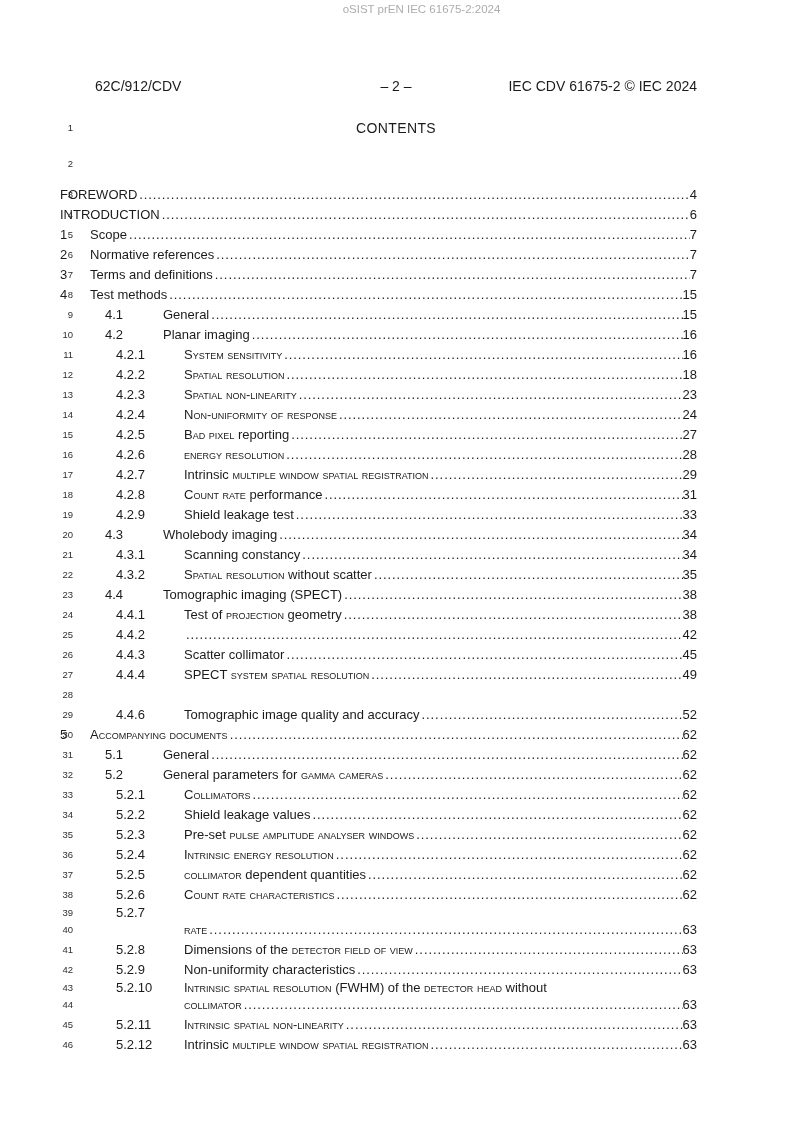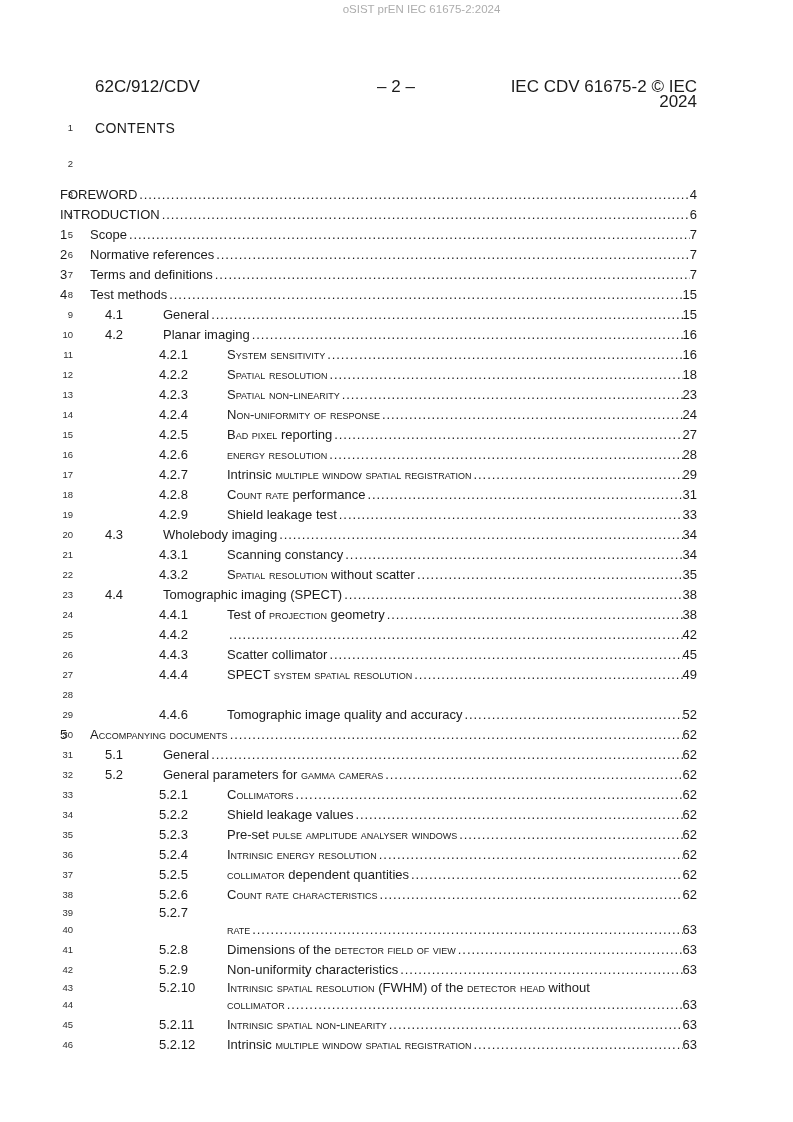--- a/index.html
+++ b/index.html
@@ -13,47 +13,47 @@
     margin:0 auto;
   }
   .watermark {
     position:absolute; top:3px; left:0; width:100%;
     text-align:center; font-size:11.5px; line-height:13px;
     color:#adadad;
     padding-left:25px;
   }
   .page-header {
     position:absolute; top:79px; left:95px; width:602px;
-    display:flex; font-size:17px; line-height:15px;
+    display:flex; font-size:14px; line-height:15px;
   }
   .page-header .h-left  { flex:1 1 0; text-align:left; }
   .page-header .h-mid   { flex:1 1 0; text-align:center; }
   .page-header .h-right { flex:1 1 0; text-align:right; }
 
   .content { position:absolute; left:60px; top:120px; width:637px; }
 
   .ln {
     position:absolute; left:0; top:0; width:13px;
     text-align:right; font-size:9.5px; color:#2e2e2e;
     line-height:inherit;
   }
   .title-row { position:relative; height:38px; line-height:16px; }
   .contents-title {
-    font-size:14px; line-height:16px;
+    text-align:center; font-size:14px; line-height:16px;
     letter-spacing:0.4px; padding-left:35px;
   }
   .blank-row { position:relative; height:27px; line-height:12px; }
 
   .toc-row { position:relative; height:20px; line-height:20px; font-size:13px; }
   .toc-row.short { height:15px; line-height:15px; }
 
   .body { display:flex; align-items:baseline; min-width:0; }
   .lvl0 .body, .lvl1 .body { }
   .lvl2 .body { margin-left:45px; }
-  .lvl3 .body { margin-left:99px; }
+  .lvl3 .body { margin-left:56px; }
 
   .num { flex:0 0 auto; }
   .lvl1 .num { width:30px; }
   .lvl2 .num { width:58px; }
   .lvl3 .num { width:68px; }
 
   .t { flex:0 0 auto; white-space:pre; min-width:0; }
   .t .sc { font-variant:small-caps;text-align:center; }
 
   .dots {

